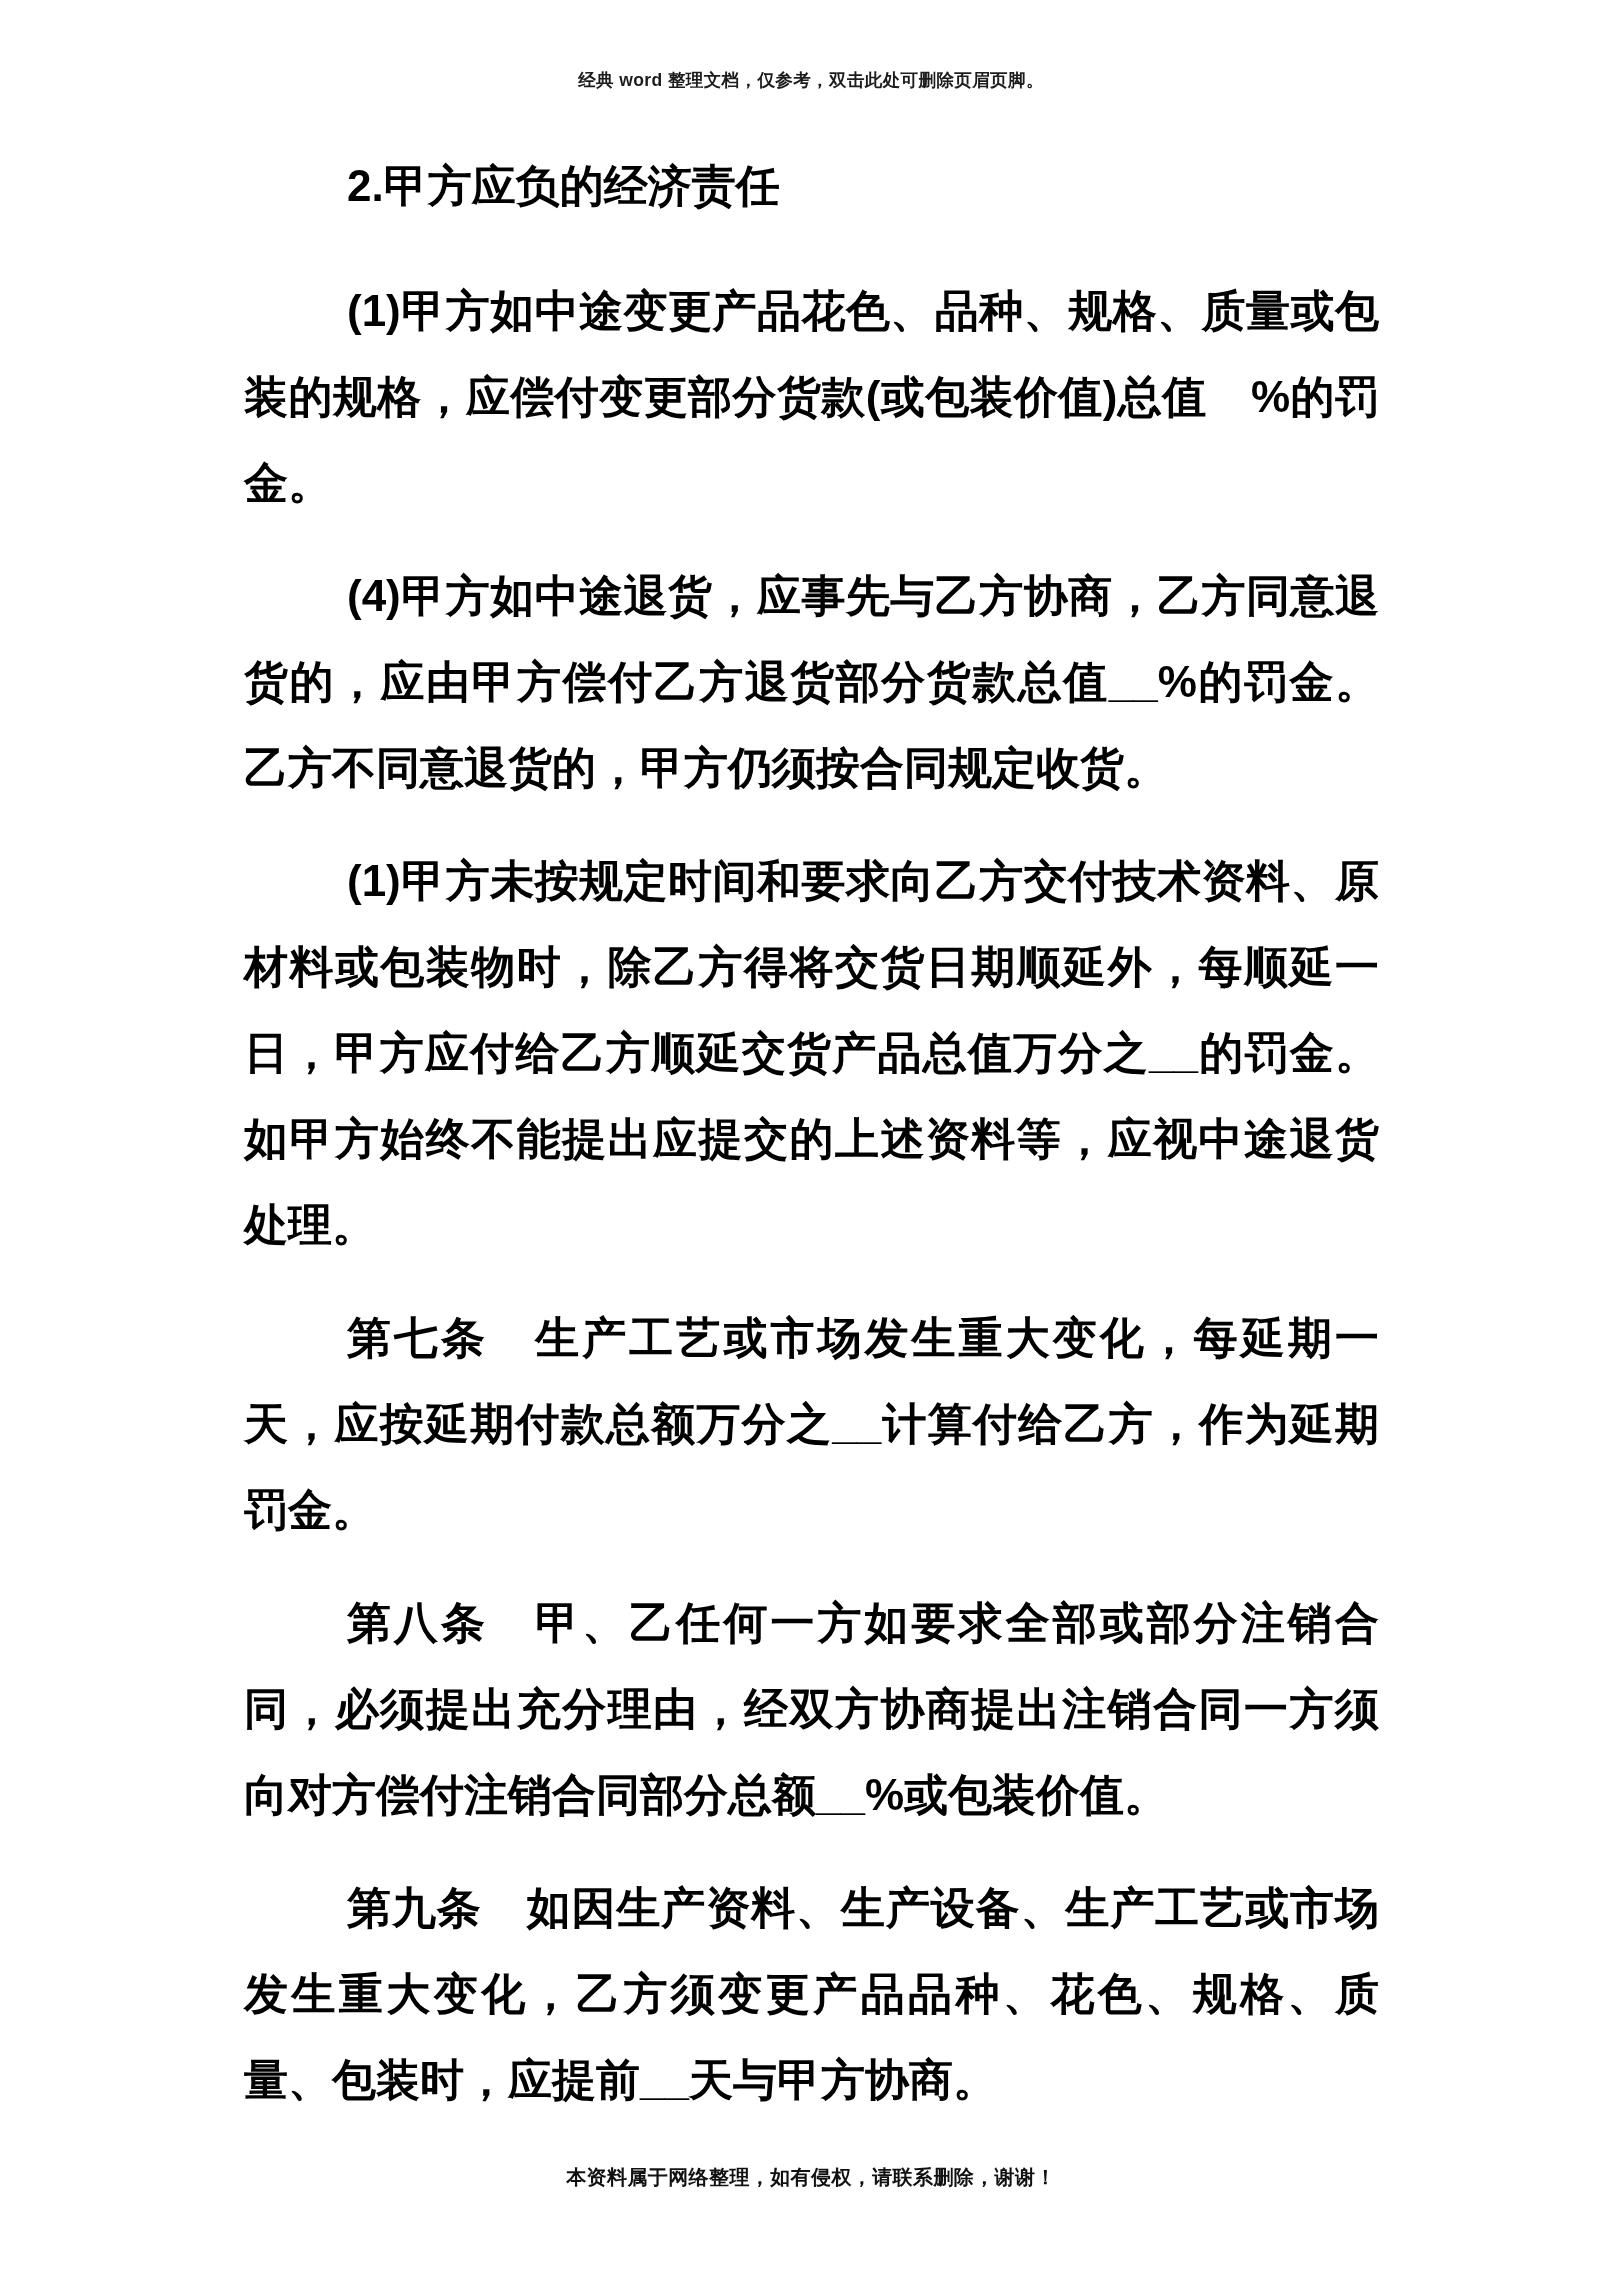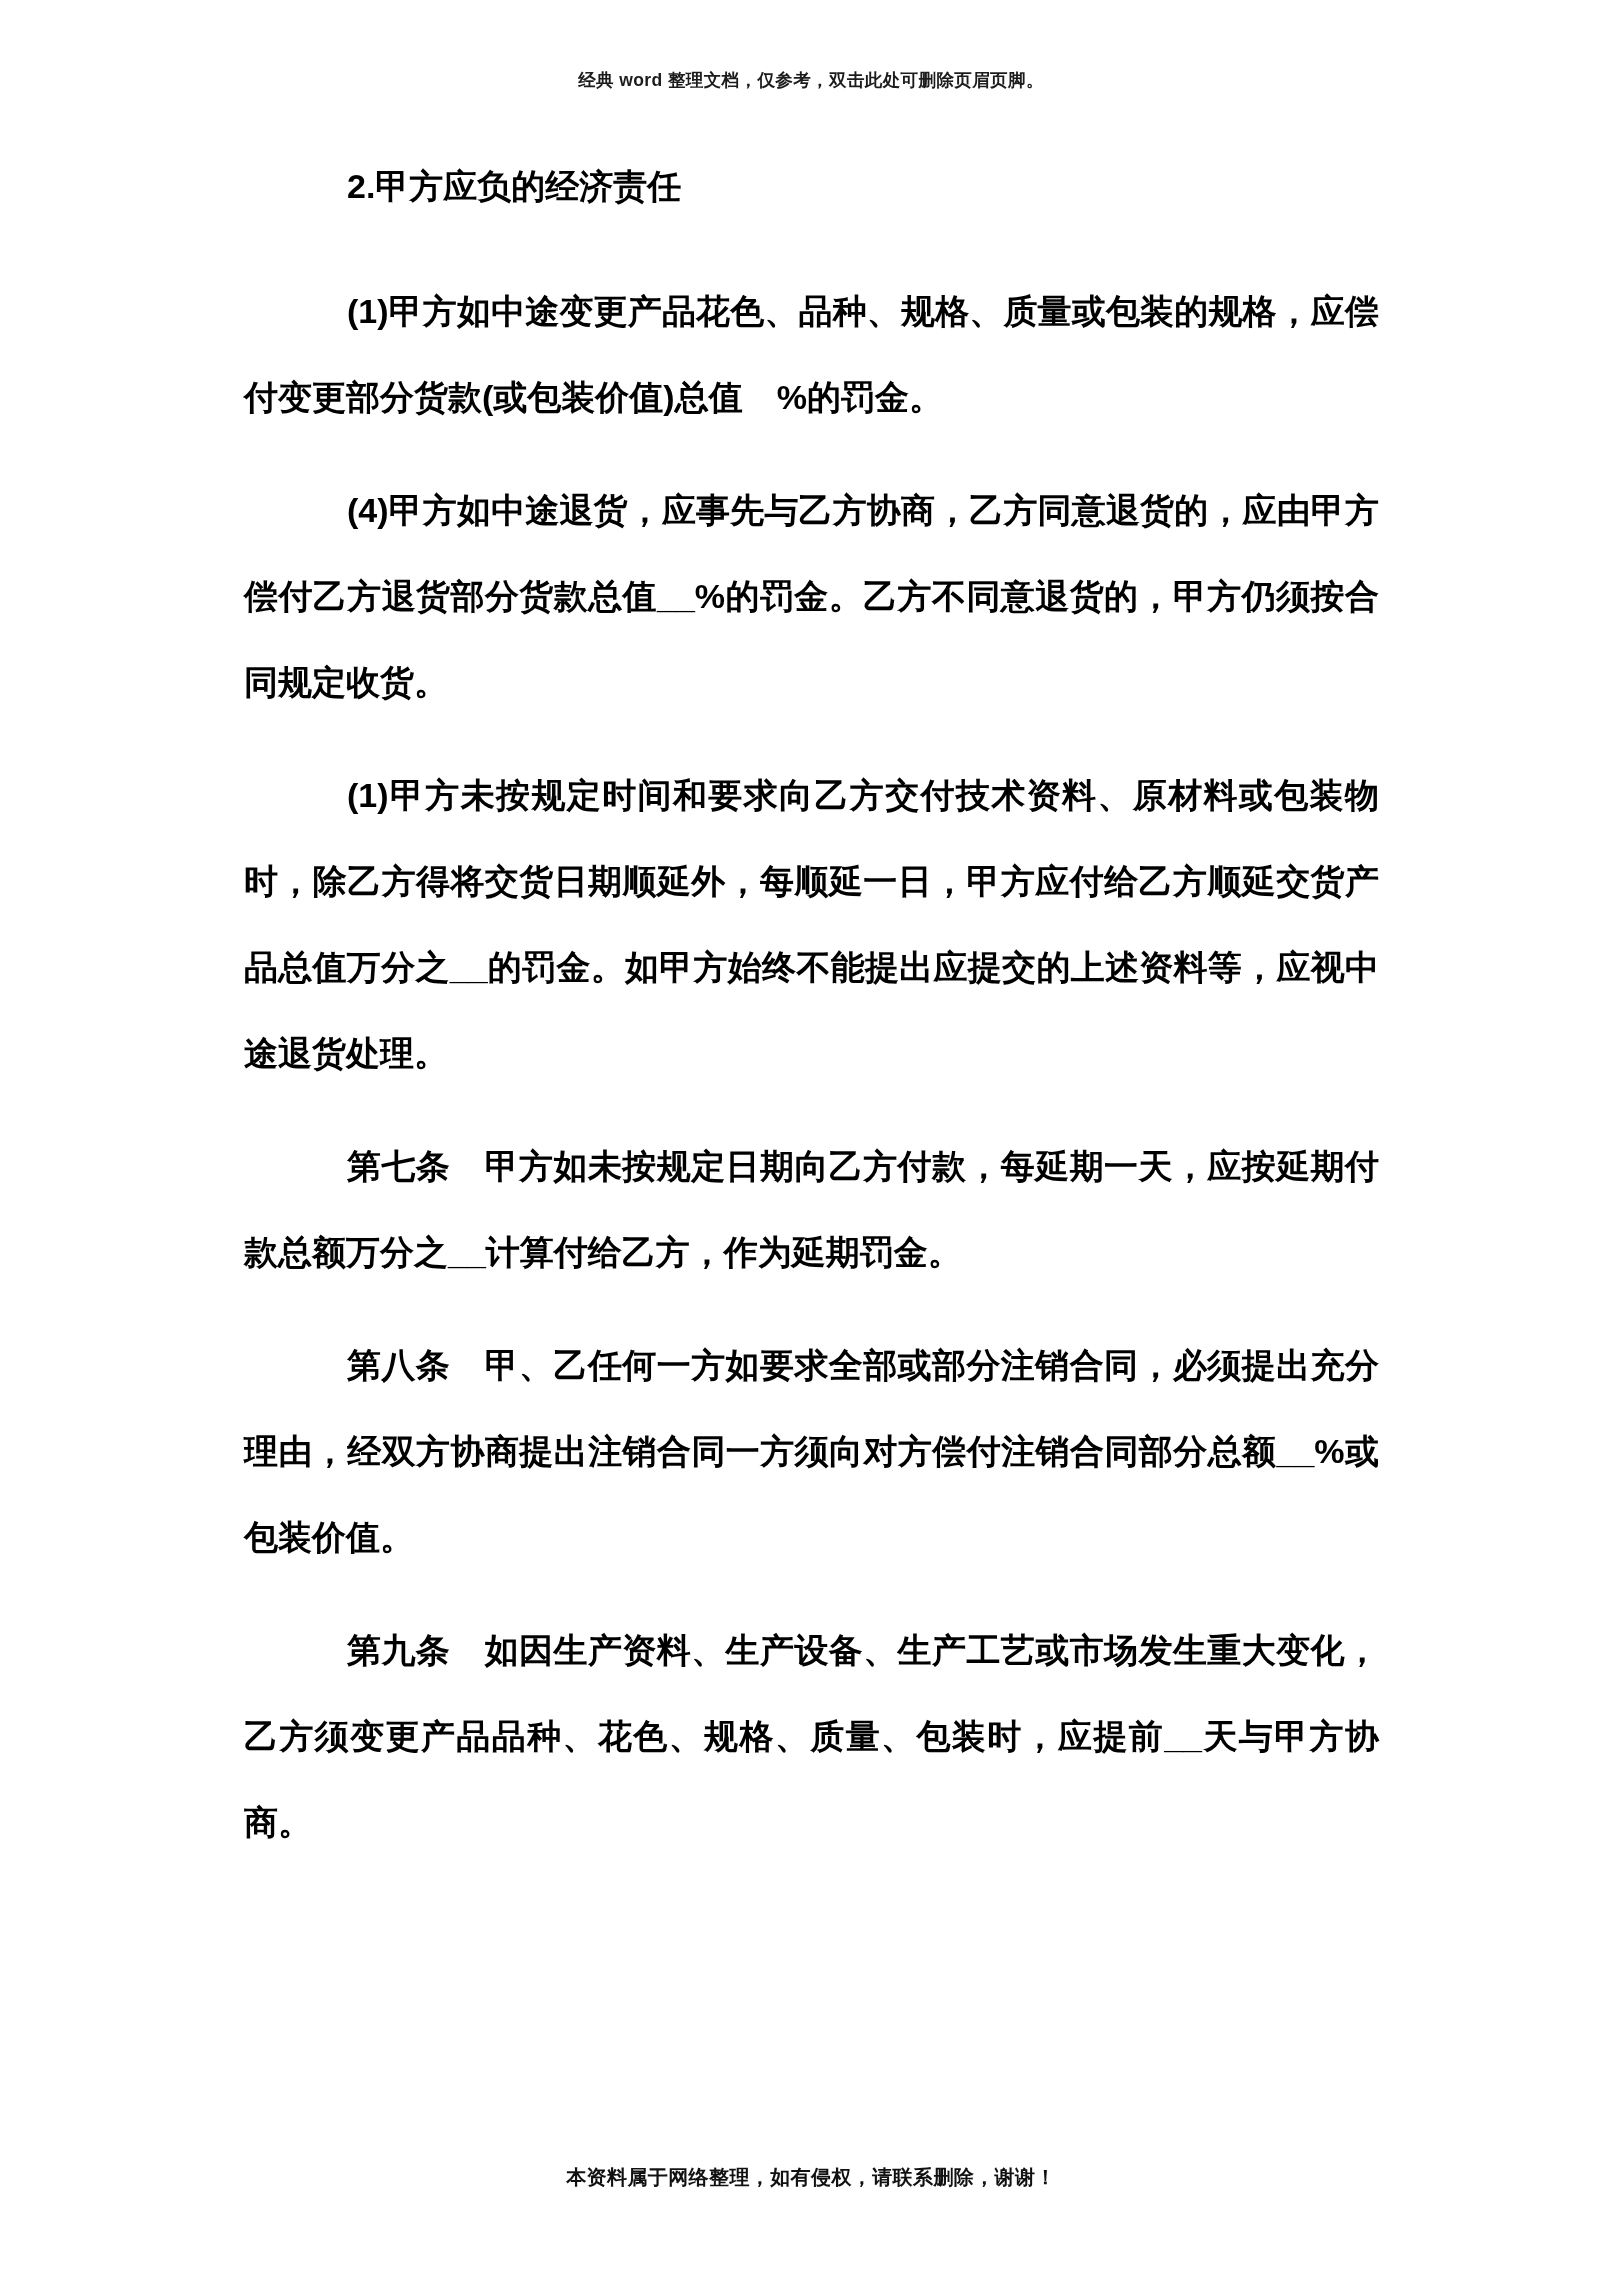--- a/index.html
+++ b/index.html
@@ -27,21 +27,21 @@
     letter-spacing: 0.4px;
   }
   .doc-body {
     position: absolute;
     top: 143px;
     left: 244px;
     width: 1135px;
   }
   .doc-body p {
     margin: 0 0 27px 0;
-    font-size: 34px;
+    font-size: 44px;
     line-height: 86px;
     font-weight: bold;
     color: #000000;
     text-align: justify;
     text-indent: 103px;
     word-break: break-all;
   }
   .doc-body p.section-title {
     margin-bottom: 39px;
     text-align: left;
@@ -63,21 +63,21 @@
 
 <div class="page">
 
   <div class="header-note">经典 word 整理文档，仅参考，双击此处可删除页眉页脚。</div>
 
   <div class="doc-body">
     <p class="section-title">2.甲方应负的经济责任</p>
     <p>(1)甲方如中途变更产品花色、品种、规格、质量或包装的规格，应偿付变更部分货款(或包装价值)总值　%的罚金。</p>
     <p>(4)甲方如中途退货，应事先与乙方协商，乙方同意退货的，应由甲方偿付乙方退货部分货款总值__%的罚金。乙方不同意退货的，甲方仍须按合同规定收货。</p>
     <p>(1)甲方未按规定时间和要求向乙方交付技术资料、原材料或包装物时，除乙方得将交货日期顺延外，每顺延一日，甲方应付给乙方顺延交货产品总值万分之__的罚金。如甲方始终不能提出应提交的上述资料等，应视中途退货处理。</p>
-    <p>第七条　甲方如未按规定日期向乙方付款，每延期一天，应按延期付款总额万分之__计算付给乙方，作为延期罚金。</p>
+    <p>第七条　生产工艺或市场发生重大变化，每延期一天，应按延期付款总额万分之__计算付给乙方，作为延期罚金。</p>
     <p>第八条　甲、乙任何一方如要求全部或部分注销合同，必须提出充分理由，经双方协商提出注销合同一方须向对方偿付注销合同部分总额__%或包装价值。</p>
     <p>第九条　如因生产资料、生产设备、生产工艺或市场发生重大变化，乙方须变更产品品种、花色、规格、质量、包装时，应提前__天与甲方协商。</p>
   </div>
 
   <div class="footer-note">本资料属于网络整理，如有侵权，请联系删除，谢谢！</div>
 
 </div>
 
 
 </body></html>

